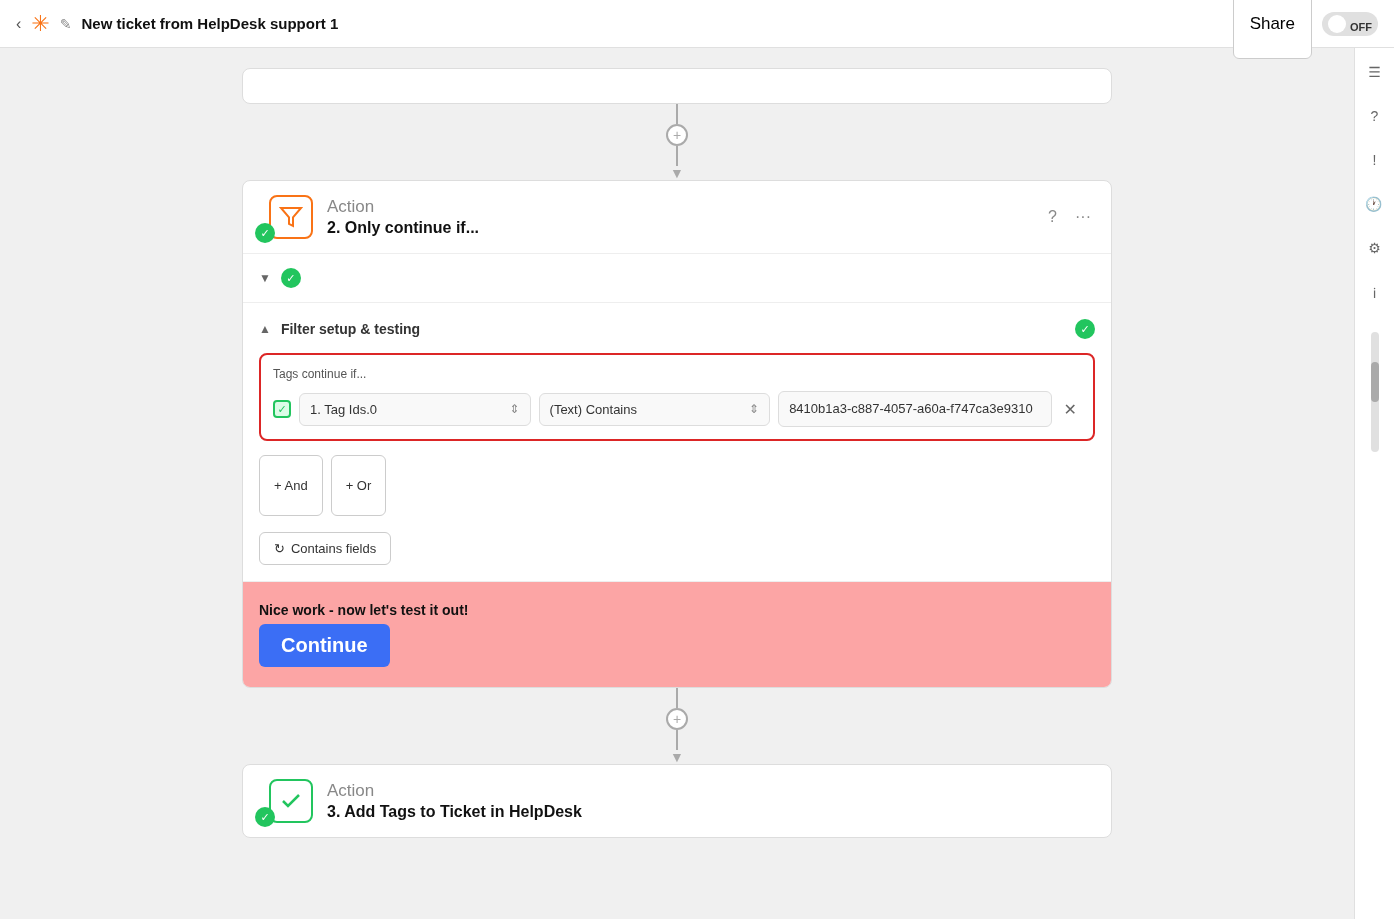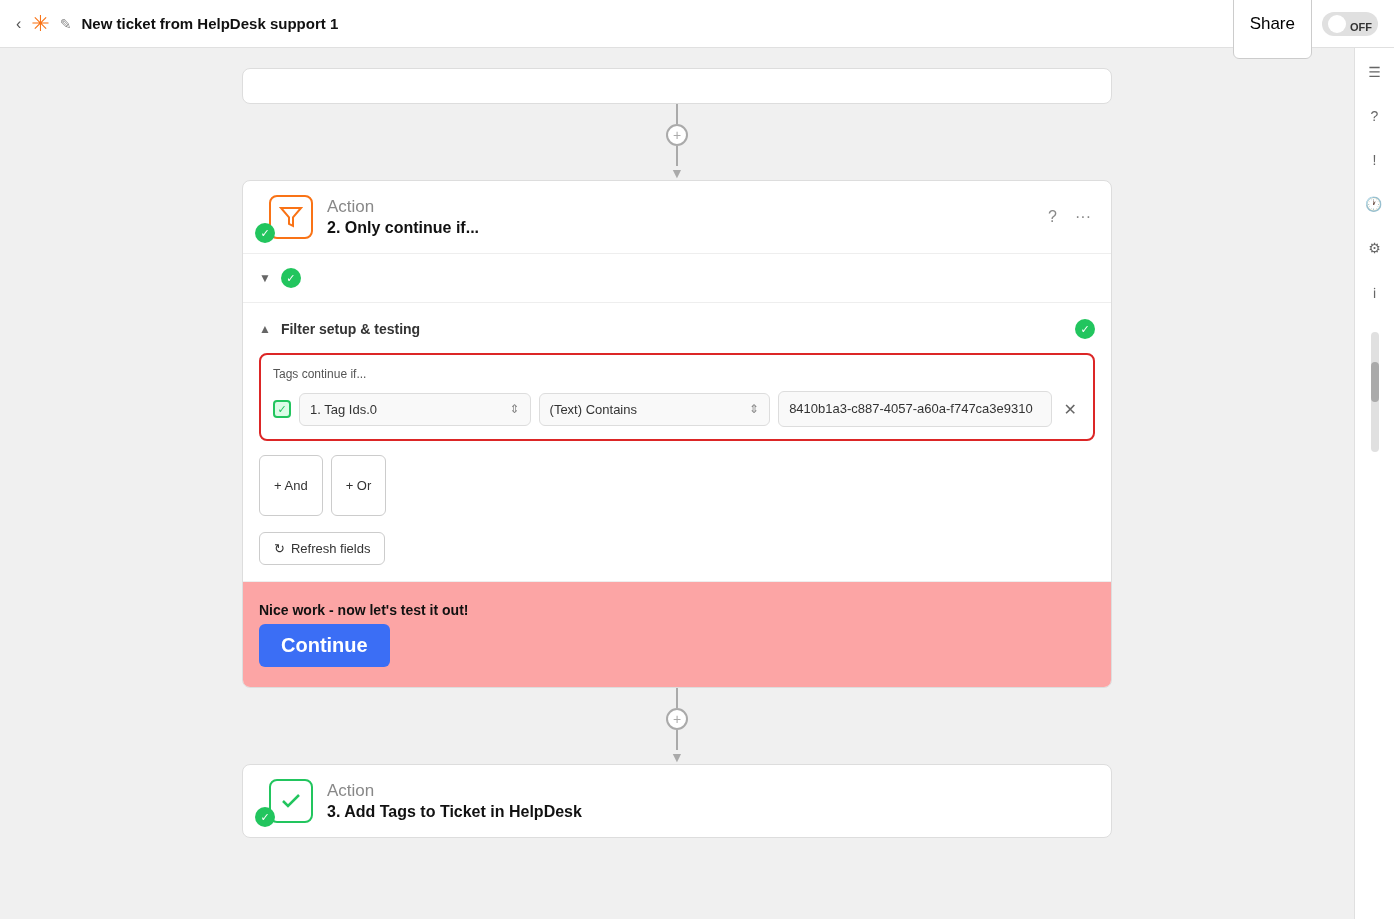--- a/index.html
+++ b/index.html
@@ -544,21 +544,21 @@
             </div>
           </div>
 
           <div class="logic-buttons">
             <button class="logic-btn">+ And</button>
             <button class="logic-btn">+ Or</button>
           </div>
 
           <button class="refresh-btn">
             <span>↻</span>
-            <span>Refresh fields</span>
+            <span>Contains fields</span>
           </button>
         </div>
 
         <div class="test-section">
           <div class="test-text-1">Nice work - now let's test it out!</div>
           <button class="continue-btn">Continue</button>
         </div>
 
       </div>
 

